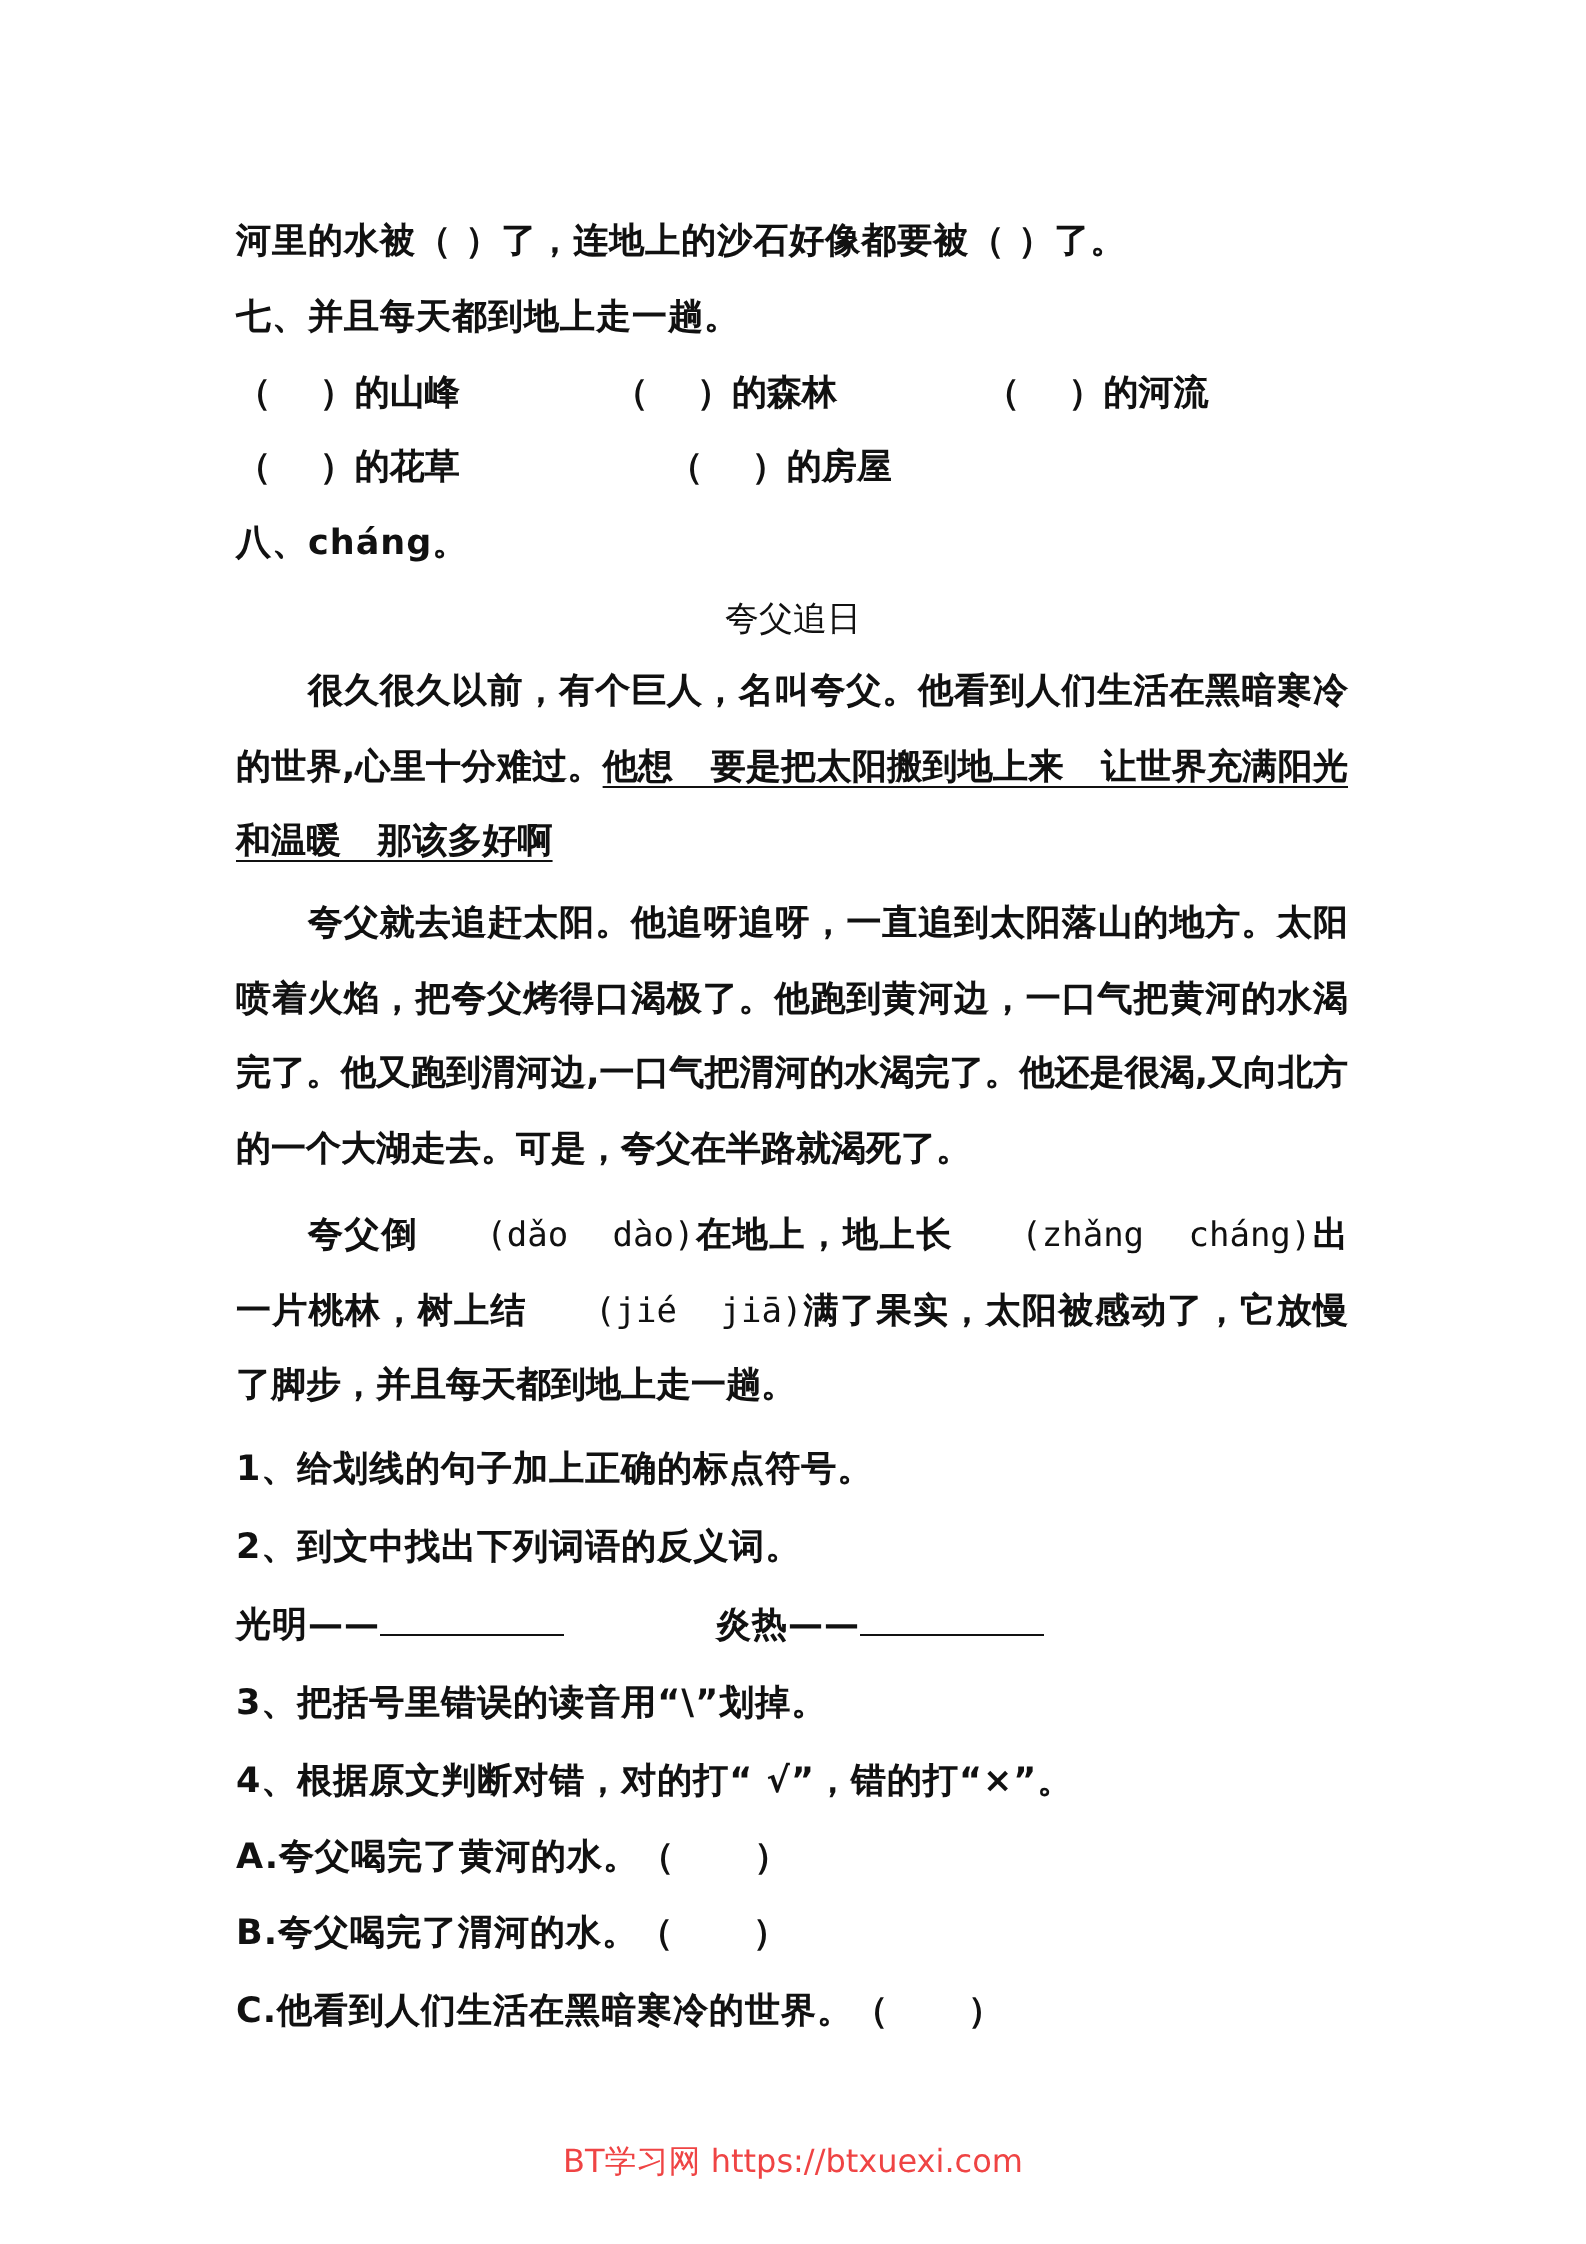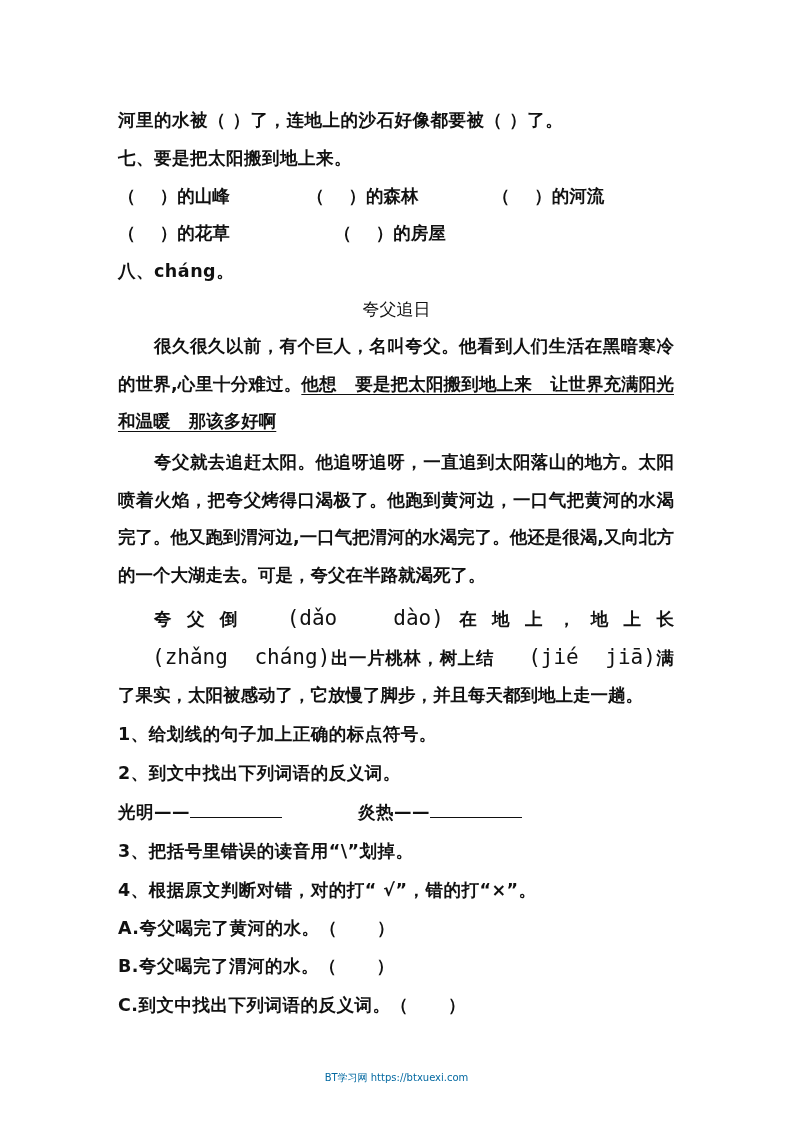--- a/index.html
+++ b/index.html
@@ -4,30 +4,30 @@
 <style>
   html, body { margin: 0; padding: 0; background: #ffffff; }
   body { width: 793px; height: 1122px; position: relative; overflow: hidden;
          font-family: "DejaVu Sans", "Liberation Sans", sans-serif; color: #111; }
   .line { position: absolute; left: 118px; font-size: 17.5px; font-weight: bold; white-space: nowrap; letter-spacing: 0.5px; }
   .row3 { position: absolute; left: 118px; width: 560px; font-size: 17.5px; font-weight: bold; display: flex; }
   .row3 .cell { width: 205px; white-space: pre; }
   .title { position: absolute; left: 0; width: 793px; text-align: center; font-size: 17px; }
   .para { position: absolute; left: 118px; width: 556px; font-size: 17.5px; font-weight: bold; line-height: 37.5px; text-align: justify; }
   .u { text-decoration: underline; text-underline-offset: 4px; }
-  .pin { font-family: "DejaVu Sans Mono", "Liberation Mono", monospace; font-weight: normal; font-size: 21px; margin-left: 34px; }
+  .pin { font-family: "DejaVu Sans Mono", "Liberation Mono", monospace; font-weight: normal; font-size: 17px; margin-left: 34px; }
   .blank { display: inline-block; width: 92px; border-bottom: 1px solid #111; height: 16px; vertical-align: baseline; }
-  .footer { position: absolute; top: 1071px; left: 0; width: 793px; text-align: center; font-size: 10px; color: #0369a1; font-weight: normal; }
+  .footer { position: absolute; top: 1071px; left: 0; width: 793px; text-align: center; font-size: 16px; color: #ef4444; font-weight: normal; }
   .gap { display: inline-block; }
 </style>
 </head>
 <body>
 
 <div class="line" style="top:108px;">河里的水被（      ）了，连地上的沙石好像都要被（      ）了。</div>
-<div class="line" style="top:146px;">七、要是把太阳搬到地上来。</div>
+<div class="line" style="top:146px;">七、并且每天都到地上走一趟。</div>
 
 <div class="row3" style="top:184px;">
   <span class="cell">（    ）的山峰</span>
   <span class="cell" style="margin-left:3px">（    ）的森林</span>
   <span class="cell">（    ）的河流</span>
 </div>
 <div class="row3" style="top:221px;gap:11px;">
   <span class="cell">（    ）的花草</span>
   <span class="cell">（    ）的房屋</span>
 </div>
@@ -48,15 +48,15 @@
 
 <div class="line" style="top:722px;">1、给划线的句子加上正确的标点符号。</div>
 <div class="line" style="top:761px;">2、到文中找出下列词语的反义词。</div>
 <div class="line" style="top:800px;">
   <span>光明——</span><span class="blank"></span><span class="gap" style="width:76px"></span><span>炎热——</span><span class="blank"></span>
 </div>
 <div class="line" style="top:839px;">3、把括号里错误的读音用“\”划掉。</div>
 <div class="line" style="top:878px;">4、根据原文判断对错，对的打“ √”，错的打“×”。</div>
 <div class="line" style="top:916px; white-space:pre;">A.夸父喝完了黄河的水。（      ）</div>
 <div class="line" style="top:954px; white-space:pre;">B.夸父喝完了渭河的水。（      ）</div>
-<div class="line" style="top:993px; white-space:pre;">C.到文中找出下列词语的反义词。（      ）</div>
+<div class="line" style="top:993px; white-space:pre;">C.他看到人们生活在黑暗寒冷的世界。（      ）</div>
 
 <div class="footer">BT学习网 https://btxuexi.com</div>
 
 </body></html>

